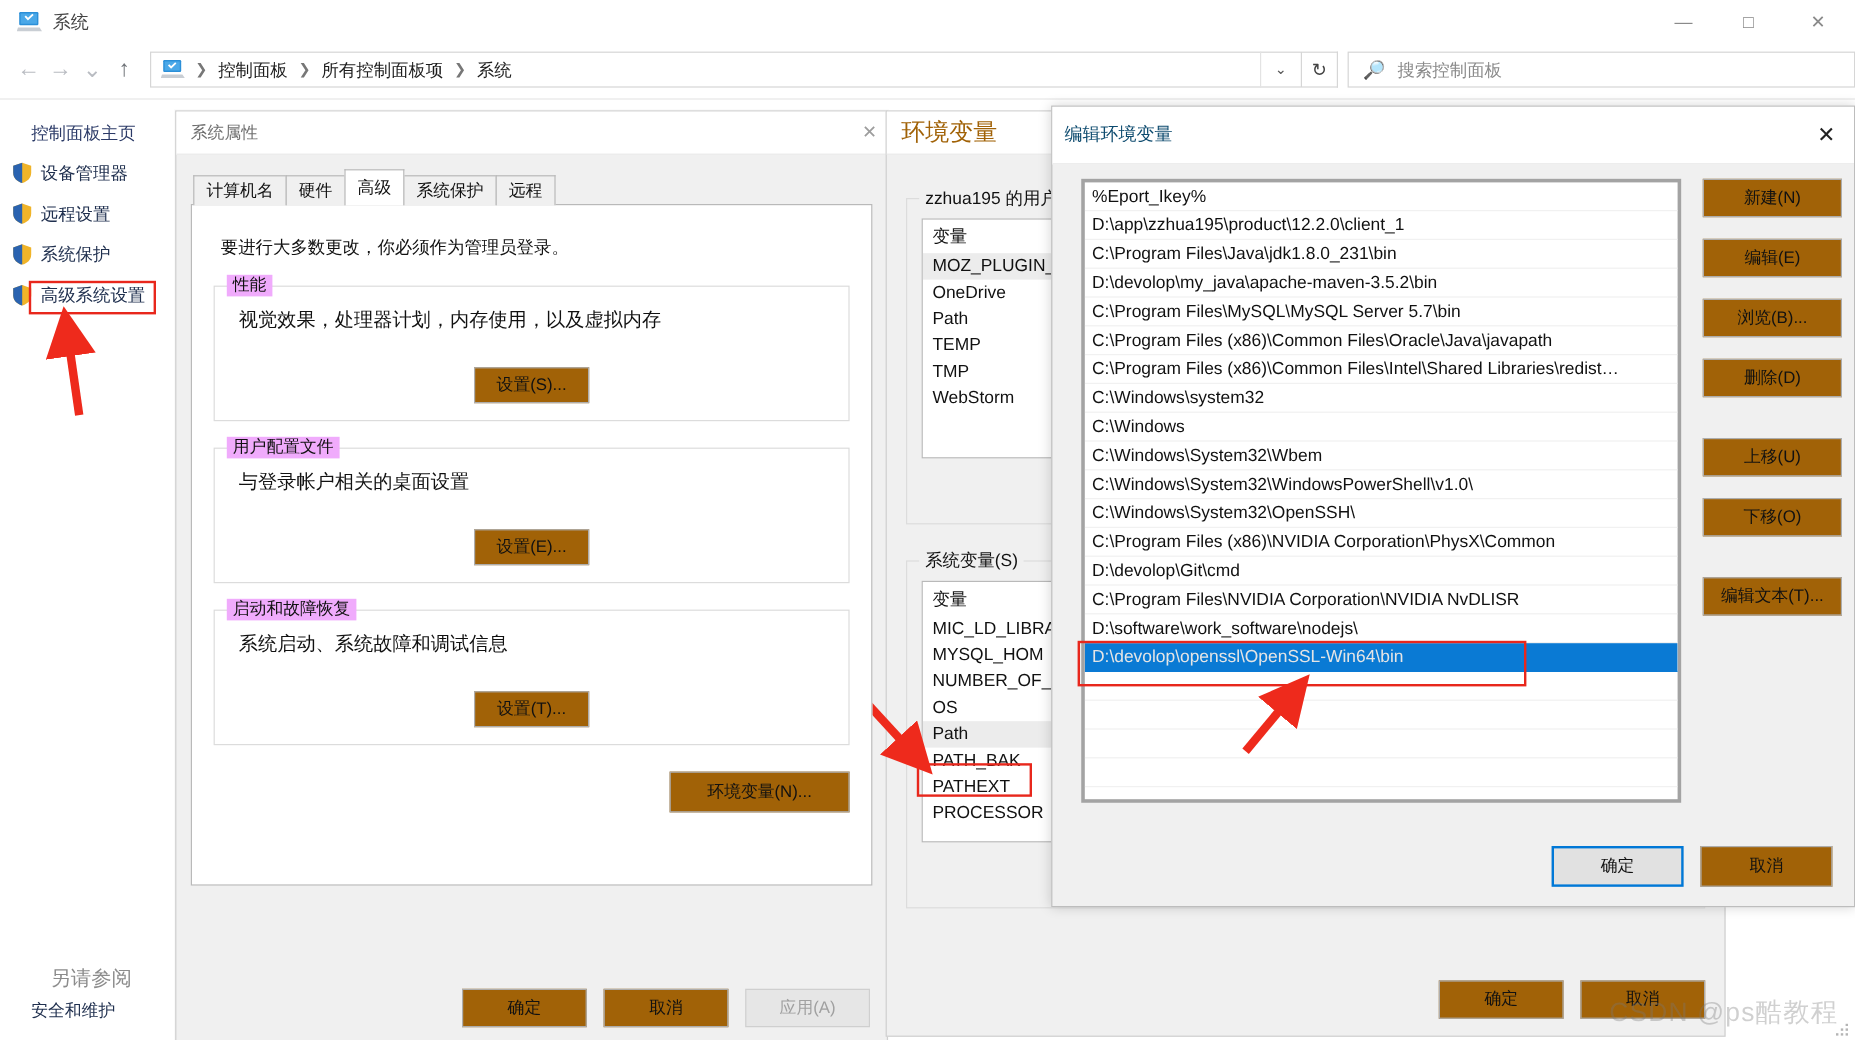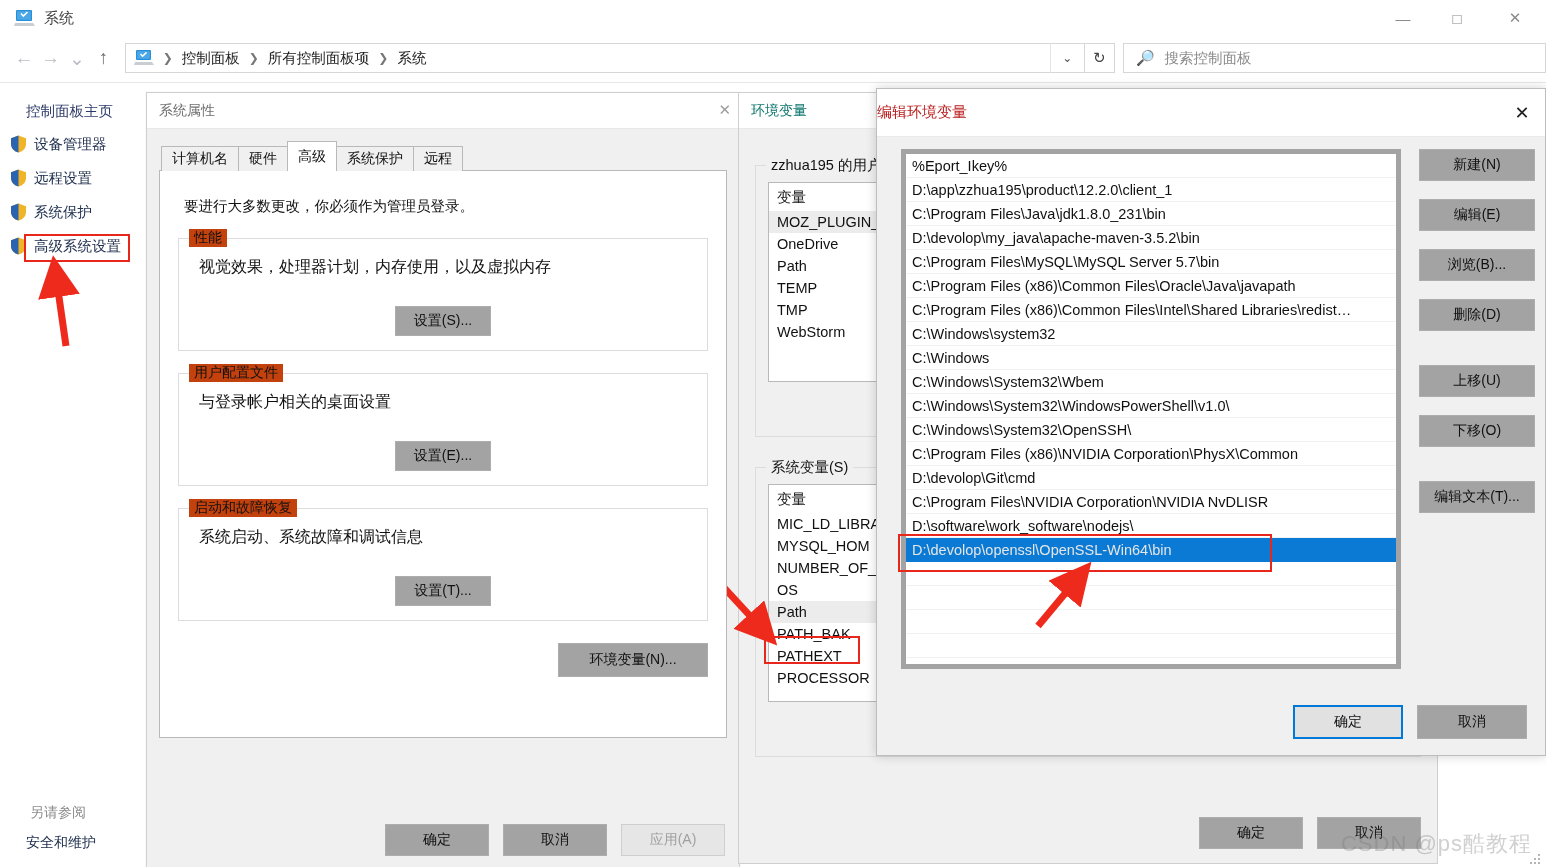--- a/index.html
+++ b/index.html
@@ -46,21 +46,21 @@
   .search-ph { margin-left:10px; font-size:14.5px; color:#8a8a8a; }
 
   .cp-divider { position:absolute; left:0; top:82px; width:1546px; height:1px; background:#e7e7e7; }
 
   
   .sidebar { position:absolute; left:0; top:86px; width:146px; height:781px; background:#fff; }
   .side-head { font-size:14.5px; color:#2b3a67; margin:16px 0 0 26px; }
   .side-item { display:flex; align-items:center; margin:12px 0 0 10px; height:22px; }
   .shield { width:17px; height:18px; flex:0 0 17px; margin-right:7px; }
   .side-label { font-size:14.5px; color:#20304f; }
-  .side-foot-head { position:absolute; left:30px; top:718px; font-size:14px; color:#8c8c8c;}
+  .side-foot-head { position:absolute; left:42px; top:718px; font-size:17px; color:#8c8c8c;}
   .side-foot-link { position:absolute; left:26px; top:748px; font-size:14px; color:#20304f;}
 
   
   .redbox { position:absolute; border:2px solid #e8271c; }
 
   
   .sysprop {
     position:absolute; left:146px; top:92px; width:594px; height:780px;
     background:#f0f0f0; border:1px solid #cfcfcf;
     box-shadow: 0 0 0 1px rgba(0,0,0,0.02);
@@ -74,43 +74,43 @@
   .tabstrip { display:flex; align-items:flex-end; height:30px; margin-left:2px; position:relative; z-index:2;}
   .tab { height:25px; padding:0 10px; border:1px solid #b9b9b9; border-bottom:none;
          background:#f0f0f0; font-size:14px; color:#111; display:flex; align-items:center;
          margin-right:-1px; }
   .tab.active { height:30px; background:#fff; border-color:#b9b9b9; position:relative; z-index:3; }
   .tabpanel { border:1px solid #b9b9b9; background:#fff; height:568px; margin-top:-1px;
               position:relative; z-index:1; padding:16px 18px; }
   .sp-note { font-size:14.5px; color:#111; margin:10px 0 0 6px; }
 
   .group { position:relative; border:1px solid #dcdcdc; margin-top:22px; padding:18px 14px 14px 14px; }
-  .group > .legend { position:absolute; top:-10px; left:10px; background:#c2410c; padding:0 5px;
+  .group > .legend { position:absolute; top:-10px; left:10px; background:#f0abfc; padding:0 5px;
                      font-size:14px; color:#111; }
   .group .desc { font-size:16px; color:#111; margin-left:6px; }
   .group .btnrow { display:flex; justify-content:center; margin-top:28px; }
 
-  .btn { min-width:96px; height:30px; border:1px solid #adadad; background:#a3a3a3;
+  .btn { min-width:96px; height:30px; border:1px solid #adadad; background:#a16207;
          font-size:14px; color:#111; display:inline-flex; align-items:center;
          justify-content:center; padding:0 10px; }
   .btn.disabled { color:#a0a0a0; background:#e6e6e6; border-color:#cfcfcf; }
   .btn.default { border:2px solid #0078d7; background:#e1e1e1; }
 
   .sp-bottom { position:absolute; left:0; right:0; bottom:0; height:62px;
                display:flex; align-items:center; justify-content:flex-end; padding-right:14px; }
   .sp-bottom .btn { margin-left:14px; min-width:104px; height:32px; }
 
   
   .envvar {
     position:absolute; left:738px; top:92px; width:700px; height:772px;
     background:#f0f0f0; border:1px solid #cfcfcf;
   }
   .ev-title { height:36px; background:#fff; display:flex; align-items:center;
               border-bottom:1px solid #e8e8e8; }
-  .ev-title-text { margin-left:12px; font-size:14px; color:#0f766e; }
+  .ev-title-text { margin-left:12px; font-size:20px; color:#a16207; }
   .ev-body { padding:14px 16px; position:relative; height:calc(100% - 36px); }
 
   .ev-group { position:relative; border:1px solid #dcdcdc; margin-top:18px; padding:16px 12px 12px 12px; }
   .ev-group > .legend { position:absolute; top:-10px; left:10px; background:#f0f0f0;
                         padding:0 5px; font-size:14.5px; color:#111; }
   .ev-list { border:1px solid #b9b9b9; background:#fff; height:200px; overflow:hidden; }
   .ev-list .hdr { font-size:14.5px; color:#111; padding:5px 8px 4px 8px; }
   .ev-list .row { font-size:14.5px; color:#111; padding:3px 8px; }
   .ev-list .row.sel { background:#ececec; }
   .ev-btnrow { display:flex; justify-content:flex-end; margin-top:12px; }
@@ -119,28 +119,28 @@
   .ev-bottom .btn { margin-left:14px; min-width:104px; height:32px; }
 
   
   .editenv {
     position:absolute; left:876px; top:88px; width:670px; height:668px;
     background:#f0f0f0; border:1px solid #bdbdbd;
     box-shadow:0 0 10px rgba(0,0,0,0.18);
   }
   .ee-title { height:48px; background:#fff; display:flex; align-items:center;
               border-bottom:1px solid #e9e9e9; position:relative; }
-  .ee-title-text { font-size:15px; color:#b91c1c; }
+  .ee-title-text { margin-left:10px; font-size:15px; color:#0c4a6e; }
   .ee-close { position:absolute; right:0; top:0; width:46px; height:47px;
               display:flex; align-items:center; justify-content:center;
               color:#222; font-size:18px; }
   .ee-body { position:relative; height:calc(100% - 48px); padding:14px 16px 0 24px; }
 
   .ee-listbox { position:absolute; left:24px; top:12px; width:500px; height:520px;
-                background:#fff; border:5px solid #a3a3a3; overflow:hidden; }
+                background:#fff; border:3px solid #a3a3a3; overflow:hidden; }
   .ee-row { height:24px; line-height:24px; font-size:14.5px; color:#111;
             padding:0 6px; border-bottom:1px solid #f1f1f1; white-space:nowrap;
             overflow:hidden; text-overflow:ellipsis; }
   .ee-row.selected { background:#0a7ad4; color:#e5e5e5; border-bottom-color:#0a7ad4; }
 
   .ee-sidebtns { position:absolute; left:542px; top:12px; width:116px; }
   .ee-sidebtns .btn { width:116px; height:32px; margin-bottom:18px; display:flex; }
   .ee-sidebtns .gap { height:16px; }
   .ee-bottom { position:absolute; right:18px; bottom:16px; display:flex; }
   .ee-bottom .btn { margin-left:14px; min-width:110px; height:34px; }

